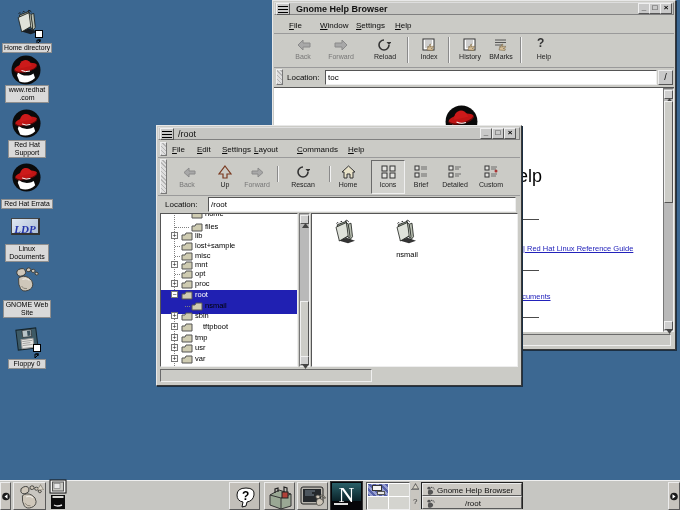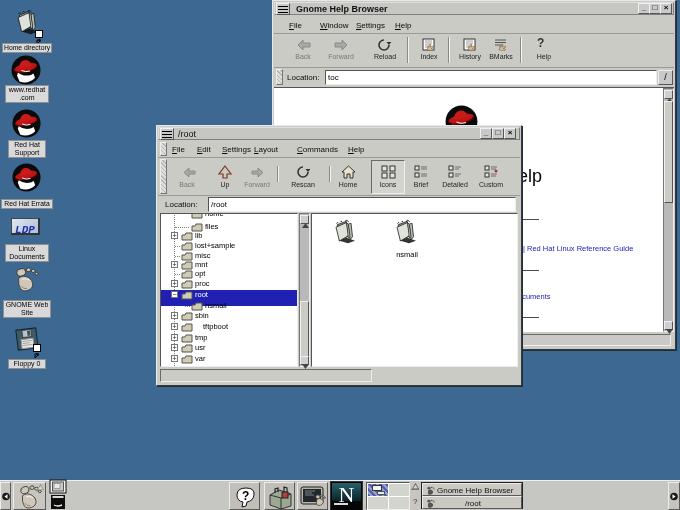--- a/index.html
+++ b/index.html
@@ -9,22 +9,22 @@
 .win{background:#cbcbc6;border:1px solid;border-color:#e8e8e8 #3a3a3a #3a3a3a #e8e8e8;box-shadow:1px 1px 0 #1c2f42}
 .tbar{background:#c6c6c3;border:1px solid;border-color:#dedede #808080 #808080 #dedede;font-weight:bold;font-size:9px;color:#111;line-height:11px}
 .tbtn{width:12px;height:11px;background:#c9c9c9;border:1px solid;border-color:#f0f0f0 #555 #555 #f0f0f0;font-size:8px;line-height:8px;text-align:center;color:#000}
 .ham{background:#c9c9c9;border:1px solid;border-color:#f0f0f0 #555 #555 #f0f0f0}
 .ham i{display:block;height:1px;background:#000;margin:2px 1px 0 1px}
 .mtxt{font-size:8px;color:#0a0a0a}
 .lbl{font-size:7px;color:#222;text-align:center}
 .dlbl{background:#d9d9d9;border:1px solid #8f8f8f;font-size:7px;color:#000;text-align:center;line-height:8px;padding:0 1px}
 .entry{background:#fff;border:1px solid;border-color:#555 #eee #eee #555;font-size:8px;color:#000}
 .hr3{height:2px;border-top:1px solid #4a4a4a;border-bottom:1px solid #fff}
-.link{font-size:8.5px;color:#2222bb;}
-.trow{position:absolute;height:16px;font-size:7.5px;color:#000;white-space:nowrap;line-height:10px}
+.link{font-size:8.5px;color:#2222bb;text-decoration:underline}
+.trow{position:absolute;height:24px;font-size:7.5px;color:#000;white-space:nowrap;line-height:10px}
 .ebox{position:absolute;width:7px;height:7px;top:1px;background:#fdfdfd;border:1px solid #777;line-height:5px;font-size:7px;text-align:center;color:#111}
 .hndl{width:7px;border:1px solid;border-color:#eee #777 #777 #eee;background:repeating-linear-gradient(45deg,#b5b5b5 0 1px,#dedede 1px 3px)}
 .sb{background:#b9b9b9;border:1px solid;border-color:#777 #eee #eee #777}
 .sbb{position:absolute;left:0;width:9px;height:9px;background:#cfcfcf;border:1px solid;border-color:#f0f0f0 #555 #555 #f0f0f0}
 .pbtn{background:#c7c4be;border:1px solid;border-color:#ececec #5a5a5a #5a5a5a #ececec}
 </style></head>
 <body>
 <svg width="0" height="0" style="position:absolute">
 <defs>
 <g id="gfold">
@@ -413,21 +413,21 @@
 <svg class="ab" style="left:12px;top:109px" width="29" height="29" viewBox="0 0 30 30">
     <use href="#rhat"></use>
   </svg>
 <div class="ab dlbl" style="left:8px;top:140px;width:38px">Red Hat<br>Support</div>
 
 <svg class="ab" style="left:12px;top:163px" width="29" height="29" viewBox="0 0 30 30">
     <use href="#rhat"></use>
   </svg>
 <div class="ab dlbl" style="left:1px;top:199px;width:52px;white-space:nowrap;font-size:6.8px">Red Hat Errata</div>
 
-<div class="ab" style="left:11px;top:218px;width:29px;height:17px;background:linear-gradient(135deg,#dfe8f2,#aebfd8);border:1px solid #444;border-right:2px solid #333;border-bottom:2px solid #333;text-align:center"><span style="font-family:Liberation Mono, monospace;font-style:italic;font-weight:bold;font-size:11px;color:#2233aa;line-height:15px">LDP</span></div>
+<div class="ab" style="left:11px;top:218px;width:29px;height:17px;background:linear-gradient(135deg,#dfe8f2,#aebfd8);border:1px solid #444;border-right:2px solid #333;border-bottom:2px solid #333;text-align:center"><span style="font-family:Liberation Serif, serif;font-style:italic;font-weight:bold;font-size:11px;color:#2233aa;line-height:15px">LDP</span></div>
 <div class="ab dlbl" style="left:5px;top:244px;width:44px">Linux<br>Documents</div>
 
 <svg class="ab" style="left:13px;top:266px" width="27" height="27" viewBox="0 0 27 27">
     <use href="#foot"></use>
   </svg>
 <div class="ab dlbl" style="left:3px;top:300px;width:48px">GNOME Web<br>Site</div>
 
 <svg class="ab" style="left:13px;top:325px" width="28" height="28" viewBox="0 0 28 28">
   <g transform="rotate(-7 14 14)">
   <rect x="4" y="4" width="20" height="20" fill="#3d5a66" stroke="#14242c" stroke-width="1"></rect>

